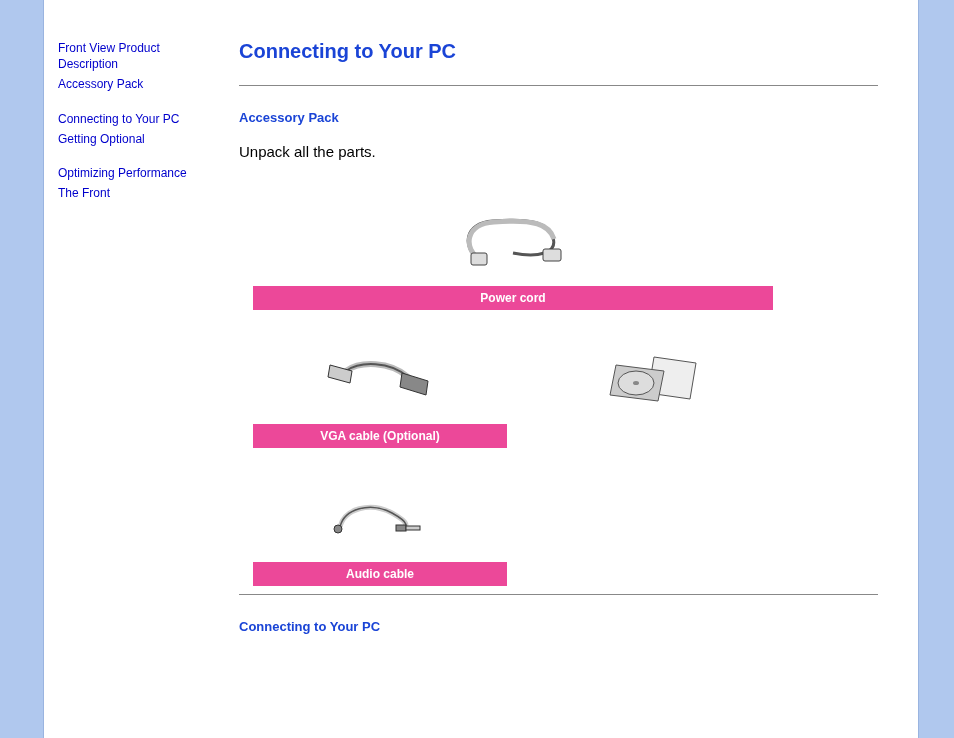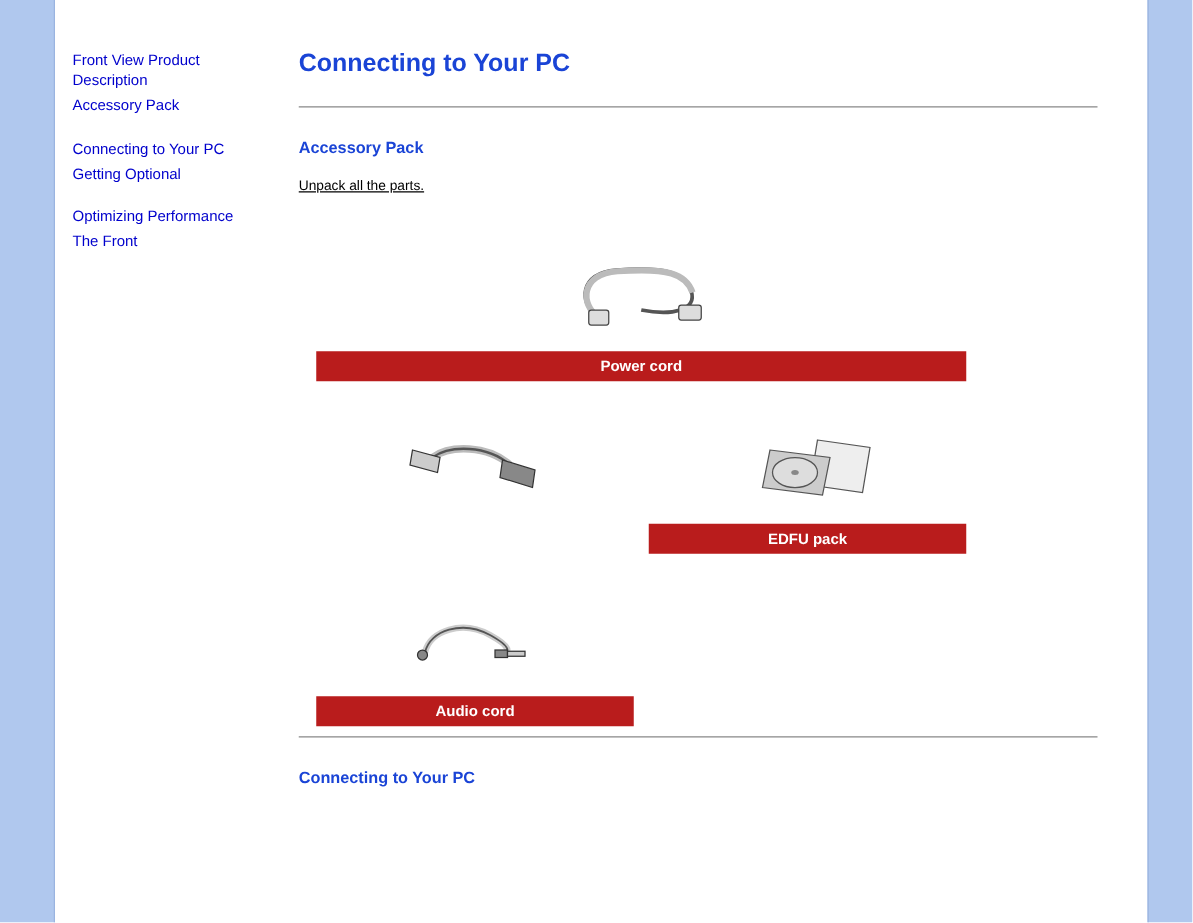--- a/index.html
+++ b/index.html
@@ -58,23 +58,22 @@
     margin: 8px 0 24px 0;
   }
   .section-heading {
     color: #1a44d6;
     font-weight: bold;
     font-size: 13px;
     margin: 0 0 18px 0;
   }
   .body-text {
     color: #000;
-    font-size: 11px;
+    font-size: 15px;
     margin: 0 0 30px 0;
-    text-decoration: underline;
   }
   .acc-grid {
     width: 520px;
     margin-left: 14px;
   }
   .acc-row {
     display: flex;
     gap: 12px;
     margin-bottom: 0;
   }
@@ -88,21 +87,21 @@
     display: flex;
     align-items: center;
     justify-content: center;
     padding: 6px 0;
   }
   .acc-img svg {
     max-width: 140px;
     max-height: 80px;
   }
   .acc-label {
-    background: #b91c1c;
+    background: #ec4899;
     color: #fff;
     font-weight: bold;
     text-align: center;
     font-size: 12px;
     padding: 5px 15px;
   }
   .row-gap { height: 18px; }
   .return-link {
     text-align: center;
     margin: 34px 0 28px 0;
@@ -159,48 +158,48 @@
         <div class="acc-row">
           <div class="acc-cell">
             <div class="acc-img">
               <svg viewBox="0 0 140 70">
                 <path d="M36 30 C 50 20, 80 20, 98 36" fill="none" stroke="#bbb" stroke-width="6"></path>
                 <path d="M36 30 C 50 20, 80 20, 98 36" fill="none" stroke="#555" stroke-width="2"></path>
                 <polygon points="20,24 42,30 40,42 18,36" fill="#ccc" stroke="#333"></polygon>
                 <polygon points="92,32 118,40 116,54 90,46" fill="#888" stroke="#333"></polygon>
               </svg>
             </div>
+            <div class="acc-label">VGA cable (Optional)</div>
           </div>
           <div class="acc-cell">
             <div class="acc-img">
               <svg viewBox="0 0 140 70">
                 <polygon points="78,16 120,22 114,58 72,52" fill="#eee" stroke="#555"></polygon>
                 <polygon points="40,24 88,30 82,60 34,54" fill="#ccc" stroke="#555"></polygon>
                 <ellipse cx="60" cy="42" rx="18" ry="12" fill="#ddd" stroke="#555"></ellipse>
                 <ellipse cx="60" cy="42" rx="3" ry="2" fill="#888"></ellipse>
               </svg>
             </div>
-            <div class="acc-label">EDFU pack</div>
           </div>
         </div>
 
         <div class="row-gap"></div>
 
         <div class="acc-row">
           <div class="acc-cell">
             <div class="acc-img">
               <svg viewBox="0 0 140 70">
                 <path d="M30 48 C 34 30, 60 22, 82 34 C 100 44, 98 48, 90 50" fill="none" stroke="#ccc" stroke-width="5"></path>
                 <path d="M30 48 C 34 30, 60 22, 82 34 C 100 44, 98 48, 90 50" fill="none" stroke="#555" stroke-width="1.5"></path>
                 <rect x="86" y="46" width="10" height="6" fill="#888" stroke="#333"></rect>
                 <rect x="96" y="47" width="14" height="4" fill="#ccc" stroke="#333"></rect>
                 <circle cx="28" cy="50" r="4" fill="#888" stroke="#333"></circle>
               </svg>
             </div>
-            <div class="acc-label">Audio cord</div>
+            <div class="acc-label">Audio cable</div>
           </div>
           <div class="acc-cell" style="visibility:hidden"></div>
         </div>
 
       </div>
 
 
       <hr class="sep">
 
       <div class="section-heading">Connecting to Your PC</div>

